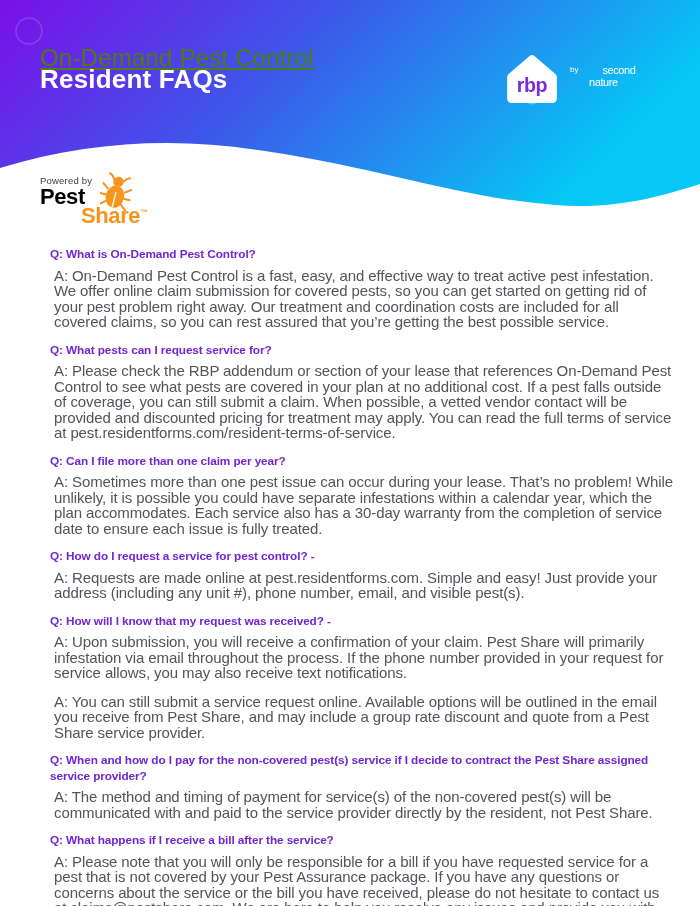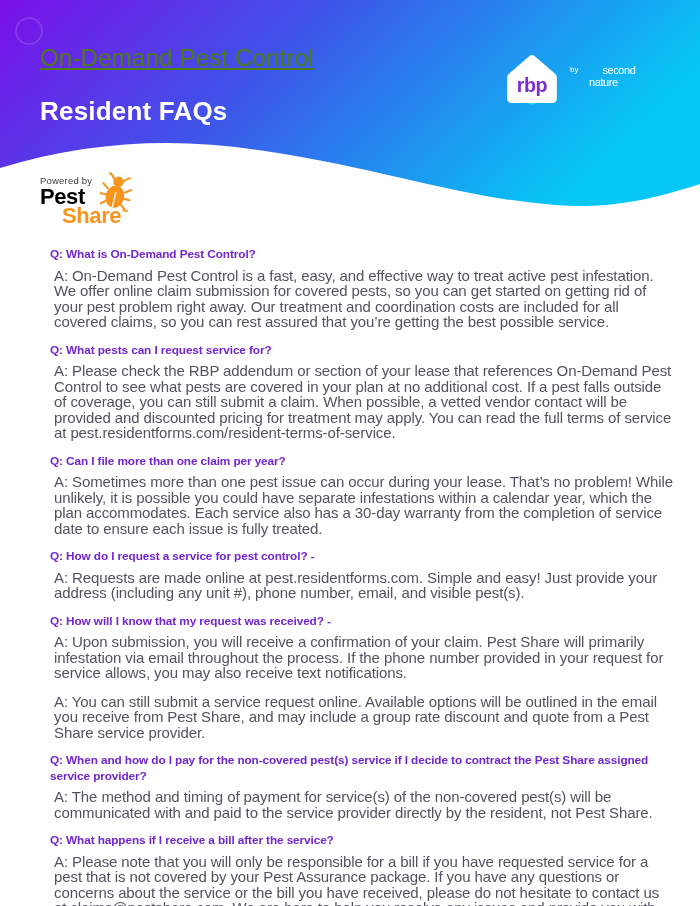--- a/index.html
+++ b/index.html
@@ -3,34 +3,34 @@
 <meta charset="utf-8">
 <style>
   html,body{margin:0;padding:0;background:#ffffff;}
   body{width:700px;height:906px;font-family:"Liberation Sans",sans-serif;overflow:hidden;}
   .page{position:relative;width:700px;height:906px;background:#fff;overflow:hidden;}
 
   
   .header{position:absolute;top:0;left:0;width:700px;height:240px;}
   .header-bg{position:absolute;top:0;left:0;}
   .title{position:absolute;left:40px;top:44px;font-size:24px;font-weight:400;color:#4d7c0f;letter-spacing:.2px;text-decoration:underline;}
-  .subtitle{position:absolute;left:40px;top:96px;font-size:26px;font-weight:700;color:#ffffff;letter-spacing:.2px;}
+  .subtitle{position:absolute;left:40px;top:64px;font-size:26px;font-weight:700;color:#ffffff;letter-spacing:.2px;}
 
   .brand{position:absolute;left:502px;top:51px;display:flex;align-items:flex-start;}
   .brand-text{margin-left:8px;margin-top:14px;color:#fff;line-height:1;}
   .sn-line1{display:flex;align-items:flex-start;gap:21px;}
   .by{font-size:8px;margin-right:3px;margin-top:1px;font-weight:400;}
   .sn{font-weight:400;font-size:11px;letter-spacing:-.4px;}
   .sn-line2{margin-left:19px;margin-top:1px;}
 
   
   .powered{position:absolute;left:40px;top:171px;width:150px;height:62px;}
   .powered-label{position:absolute;left:0;top:4px;font-size:9.5px;color:#3d3d3d;letter-spacing:.2px;}
   .ps-pest{position:absolute;left:0;top:13px;font-size:22px;font-weight:700;color:#000000;letter-spacing:-.4px;}
-  .ps-share{position:absolute;left:22px;top:32px;font-size:22px;font-weight:700;color:#f7941e;letter-spacing:-.4px;}
+  .ps-share{position:absolute;left:41px;top:32px;font-size:22px;font-weight:700;color:#f7941e;letter-spacing:-.4px;}
   .tm{font-size:8px;vertical-align:super;letter-spacing:0;}
   .bug{position:absolute;left:60px;top:1px;}
 
   
   .faq{position:absolute;left:50px;top:247px;width:628px;}
   .qa{margin:0 0 13px 0;}
   .q{color:#7126d2;font-size:11.8px;font-weight:700;line-height:15.5px;margin:0 0 5px 0;letter-spacing:-.1px;}
   .a{color:#54525c;font-size:15px;font-weight:400;line-height:15.5px;margin:4px;letter-spacing:-.1px;}
 </style>
 </head>

